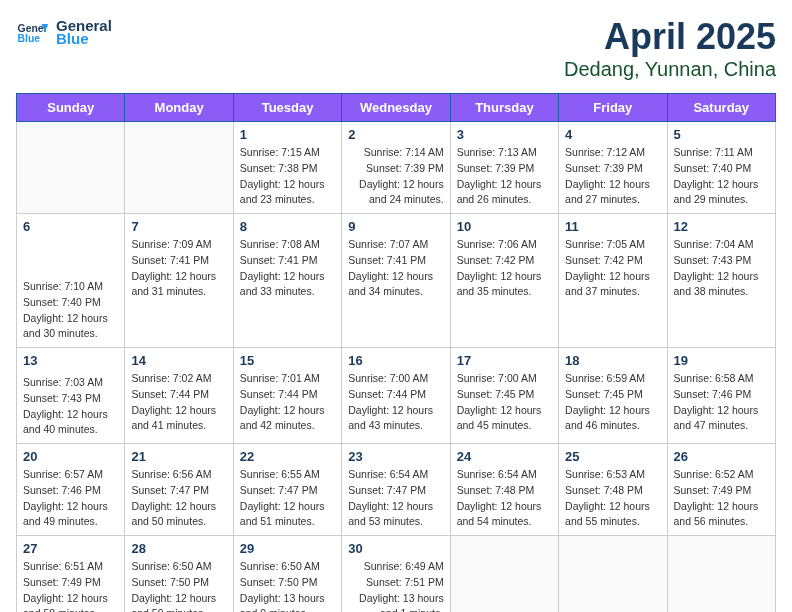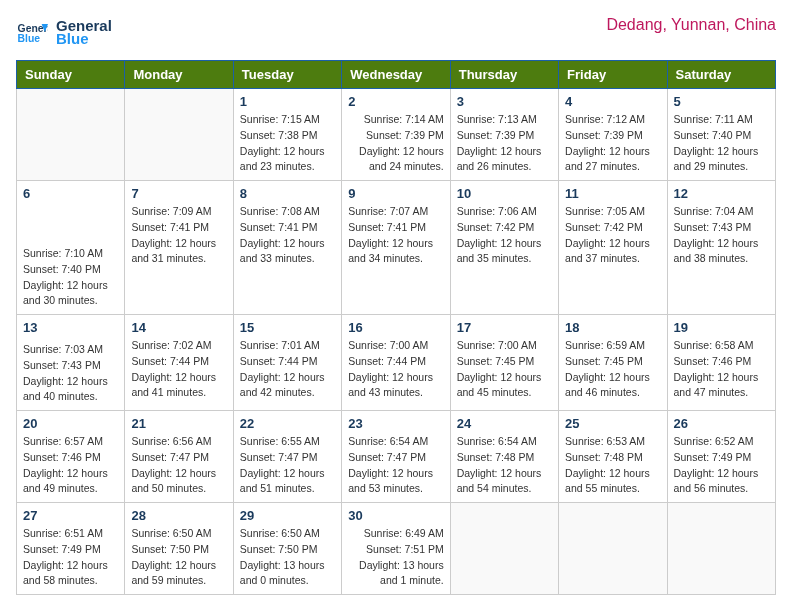--- a/index.html
+++ b/index.html
@@ -27,34 +27,34 @@
     }
     .title-block {
       text-align: right;
     }
     .month-title {
       font-size: 36px;
       font-weight: bold;
       color: #1a3a5c;
     }
     .location-title {
-      font-size: 16px;
-      color: #be185d;
+      font-size: 20px;
+      color: #14532d;
     }
     .calendar {
       width: 100%;
       border-collapse: collapse;
       border: 1px solid #ccc;
     }
     .calendar th {
-      background: #4d7c0f;
+      background: #8b5cf6;
       color: #fff;
       font-size: 13px;
       padding: 6px 8px;
-      text-align: left;
+      text-align: center;
       border: 1px solid #1a5fa8;
     }
     .calendar td {
       vertical-align: top;
       border: 1px solid #ccc;
       padding: 5px 6px;
       width: 108px;
       min-height: 80px;
       font-size: 11px;
       color: #333;
@@ -84,20 +84,21 @@
       <text x="2" y="20" font-size="13" font-weight="bold" fill="#1a3a5c">General</text>
       <text x="2" y="33" font-size="13" font-weight="bold" fill="#2196f3">Blue</text>
       <polygon points="32,10 40,10 36,20" fill="#2196f3"></polygon>
     </svg>
     <div style="display:flex;flex-direction:column;margin-left:4px;">
       <span style="font-size:15px;font-weight:bold;color:#1a3a5c;">General</span>
       <span style="font-size:15px;font-weight:bold;color:#2196f3;margin-top:-4px;">Blue</span>
     </div>
   </div>
   <div class="title-block">
+    <div class="month-title">April 2025</div>
     <div class="location-title">Dedang, Yunnan, China</div>
   </div>
 </div>
 
 <table class="calendar">
   <thead>
     <tr>
     <th>Sunday</th>
         <th>Monday</th>
         <th>Tuesday</th>

